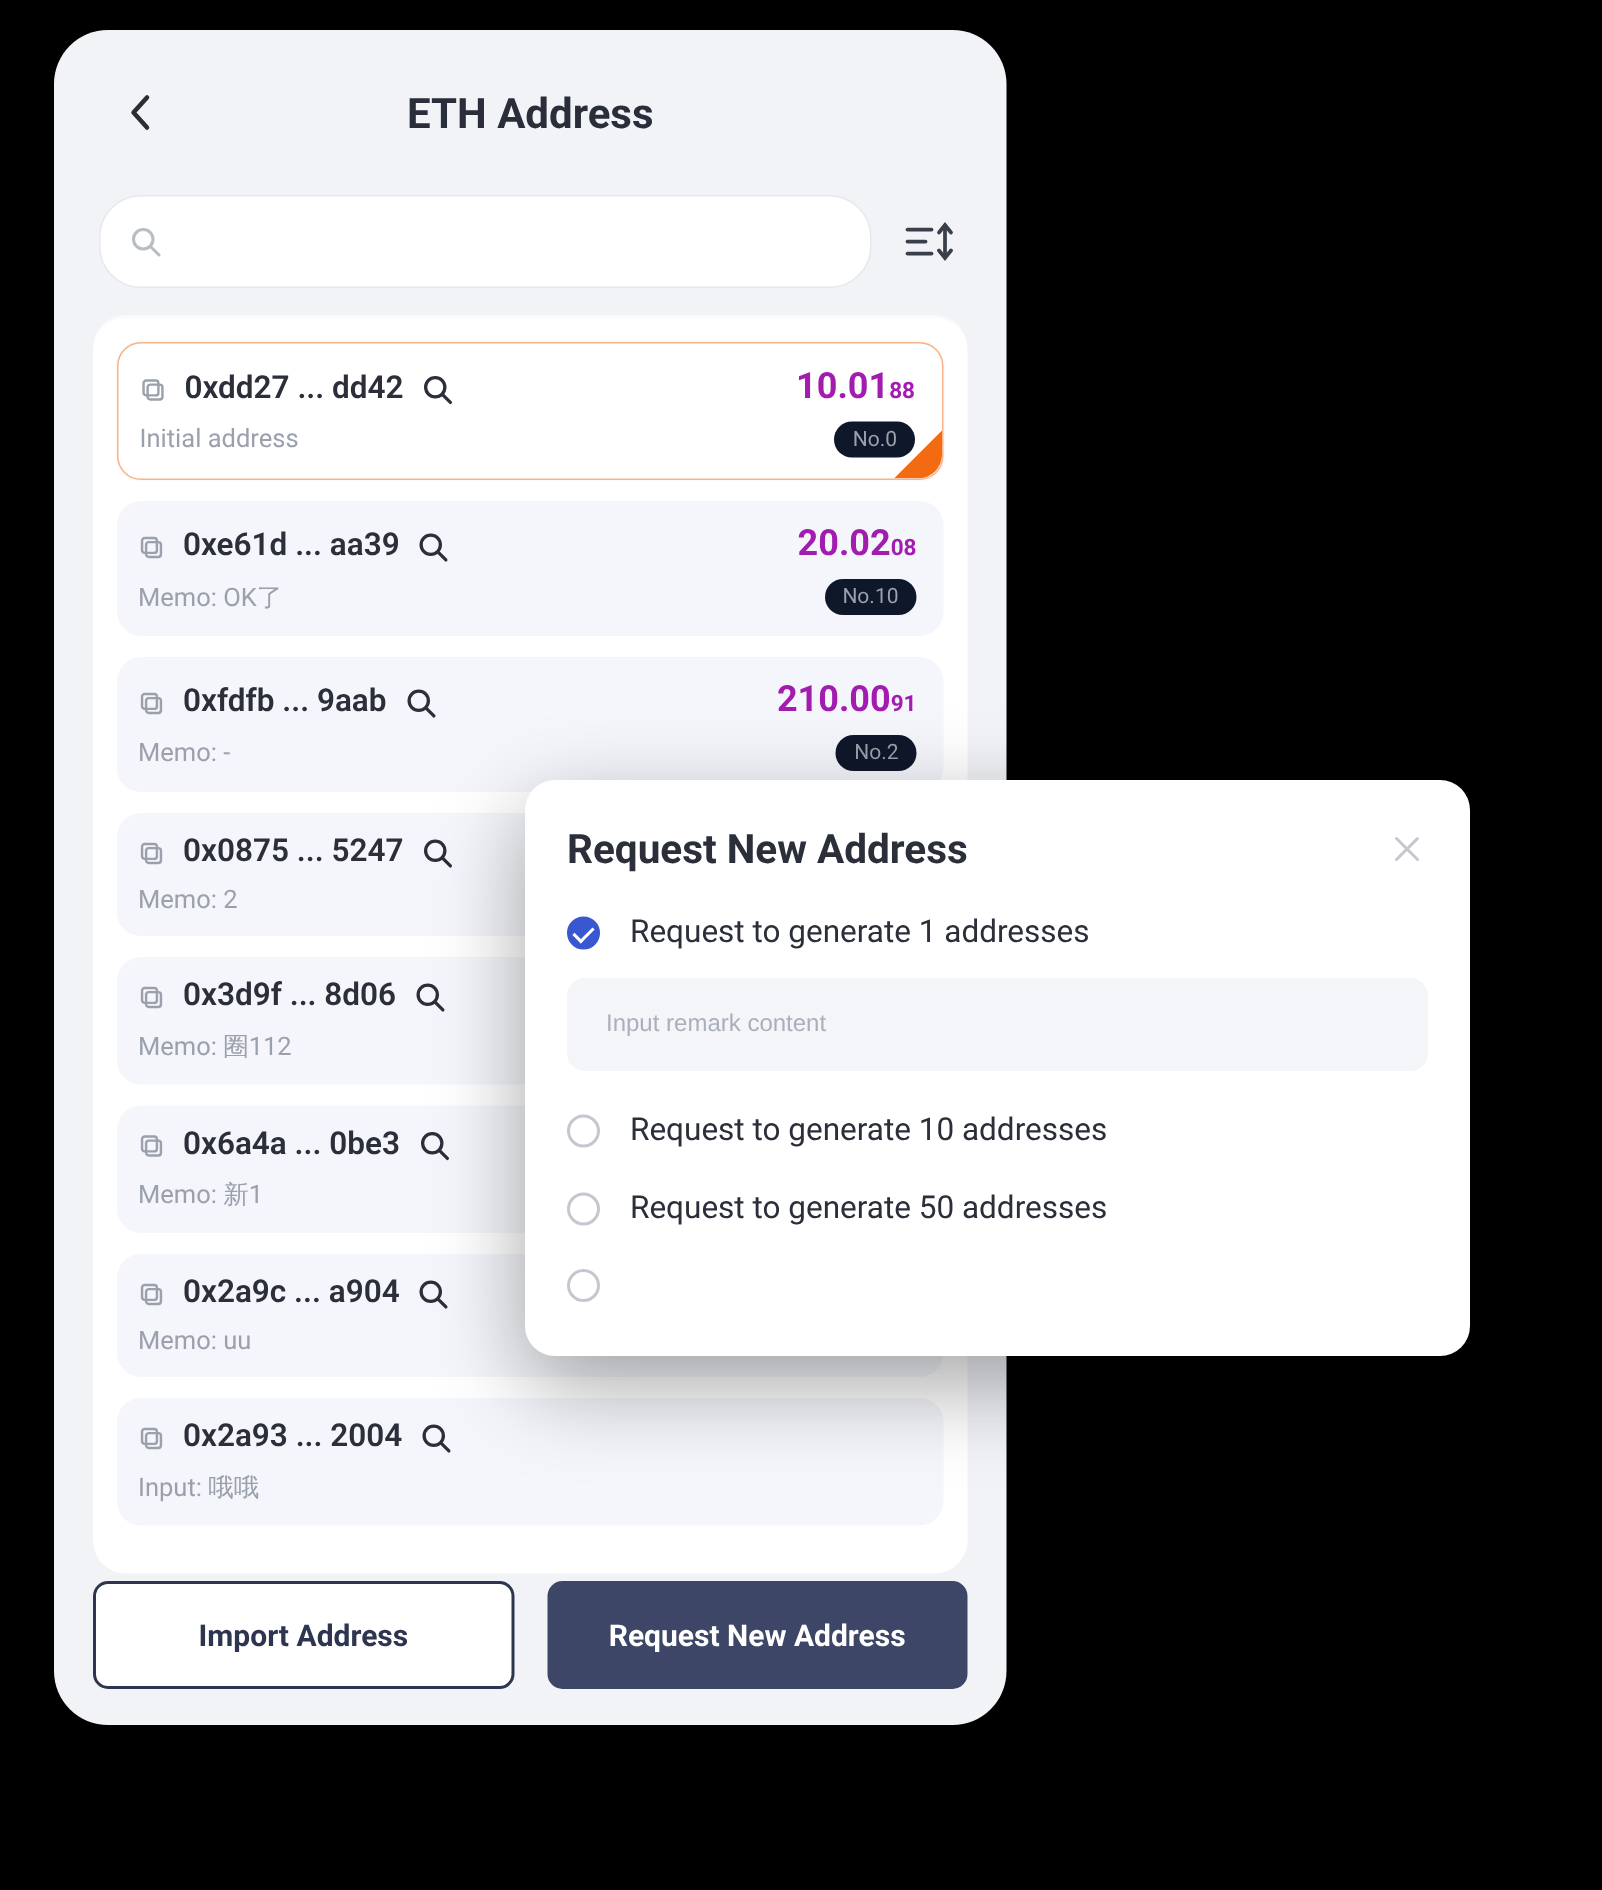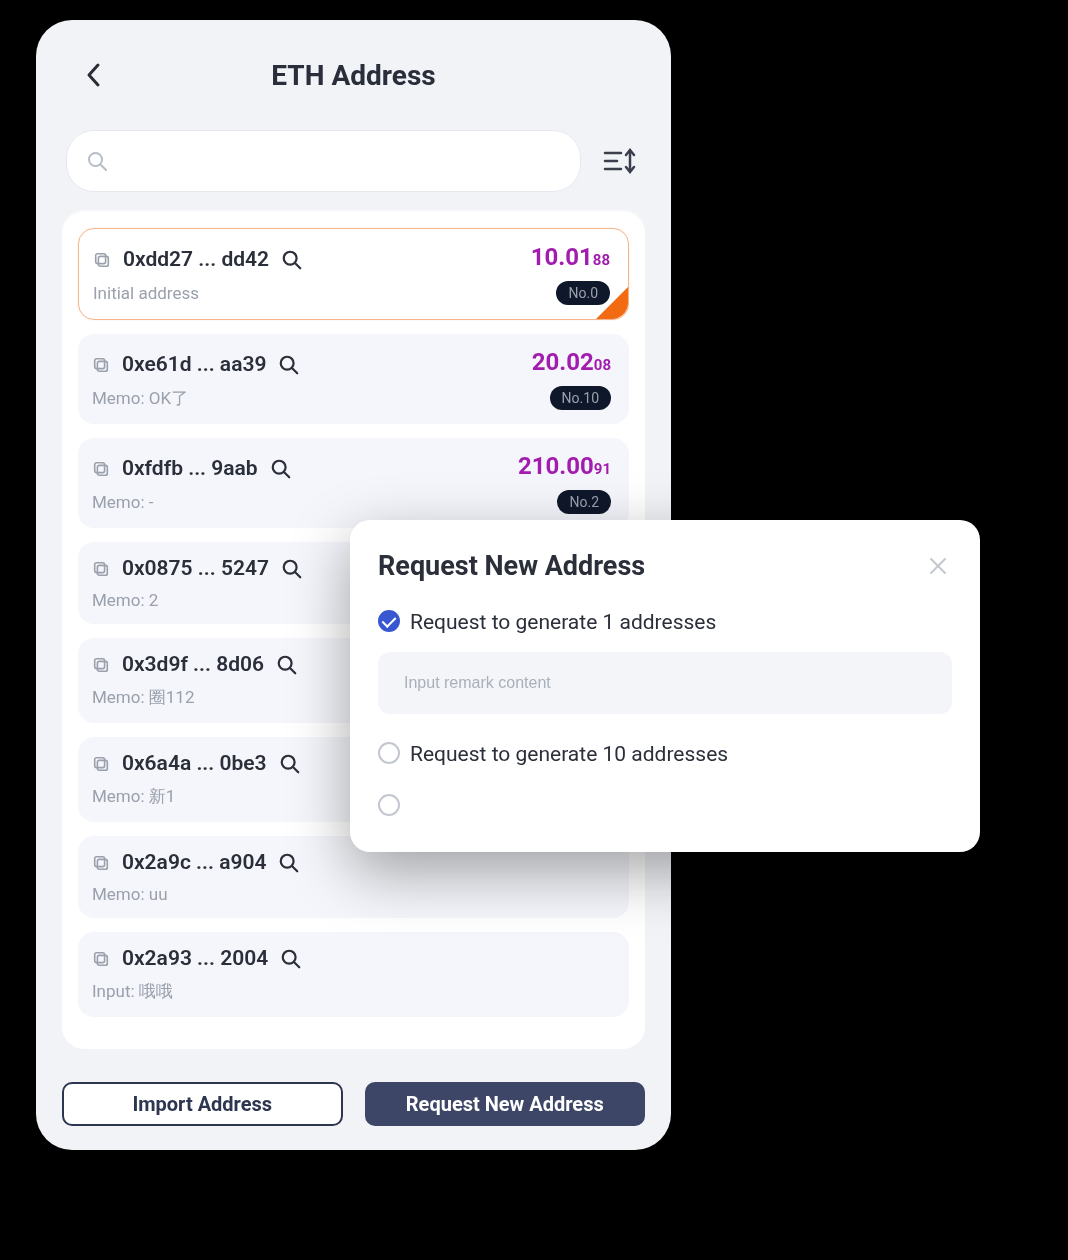--- a/index.html
+++ b/index.html
@@ -72,37 +72,37 @@
   .balance .frac { font-size:15px; font-weight:700; }
   .addr-row2 { display:flex; align-items:center; margin-top:10px; }
   .memo { font-size:17px; color:#9aa0ac; }
   .badge { margin-left:auto; background:#0f172a; color:#9aa0ac; font-size:14px; padding:4px 12px; border-radius: 14px; }
 
   .action-row {
     position:absolute; left:26px; right:26px; bottom:24px;
     display:flex; gap:22px;
   }
   .btn {
-    flex:1; height:44px; border-radius:10px; font-size:20px; font-weight:700;
+    flex:1; height:72px; border-radius:10px; font-size:20px; font-weight:700;
     display:flex; align-items:center; justify-content:center; cursor:pointer;
   }
   .btn-outline { border:2px solid #2e3550; color:#2e3550; background:#fff; }
   .btn-primary { background:#3d4666; color:#fff; border:2px solid #3d4666; }
 
   
   .modal {
     position:absolute; left:350px; top:520px; width:630px;
     background:#fff; border-radius:20px; padding: 30px 28px 36px 28px;
     box-shadow: 0 20px 60px rgba(0,0,0,0.35);
   }
   .modal-head { display:flex; align-items:center; }
   .modal-title { font-size:27px; font-weight:700; color:#2b2f3a; }
   .modal-close { margin-left:auto; width:28px; height:28px; color:#c3c7cf; cursor:pointer; display:flex;align-items:center;justify-content:center; }
 
-  .opt { display:flex; align-items:flex-start; gap:10px; margin-top:28px; cursor:pointer; }
+  .opt { display:flex; align-items:center; gap:20px; margin-top:28px; cursor:pointer; }
   .opt .radio { width:22px; height:22px; border-radius:50%; border:2px solid #c3c7cf; position:relative; flex:0 0 auto; }
   .opt.selected .radio { border-color:#3957d0; background:#3957d0; }
   .opt.selected .radio::after {
     content:""; position:absolute; left:5px; top:2px; width:6px; height:11px;
     border-right:2.5px solid #fff; border-bottom:2.5px solid #fff; transform:rotate(45deg);
   }
   .opt-label { font-size:21px; color:#2b2f3a; }
 
   .remark {
     margin: 18px 0 4px 0; background:#f3f5f9; border-radius:12px; height:62px;
@@ -340,17 +340,21 @@
         </div>
         <div class="remark">
           <input type="text" placeholder="Input remark content" style="">
         </div>
         <div class="opt">
           <span class="radio"></span>
           <span class="opt-label">Request to generate 10 addresses</span>
         </div>
         <div class="opt">
           <span class="radio"></span>
+          <span class="opt-label">Request to generate 50 addresses</span>
+        </div>
+        <div class="opt">
+          <span class="radio"></span>
         </div>
       </div>
   </div>
 
 </div>
 
 </body></html>

